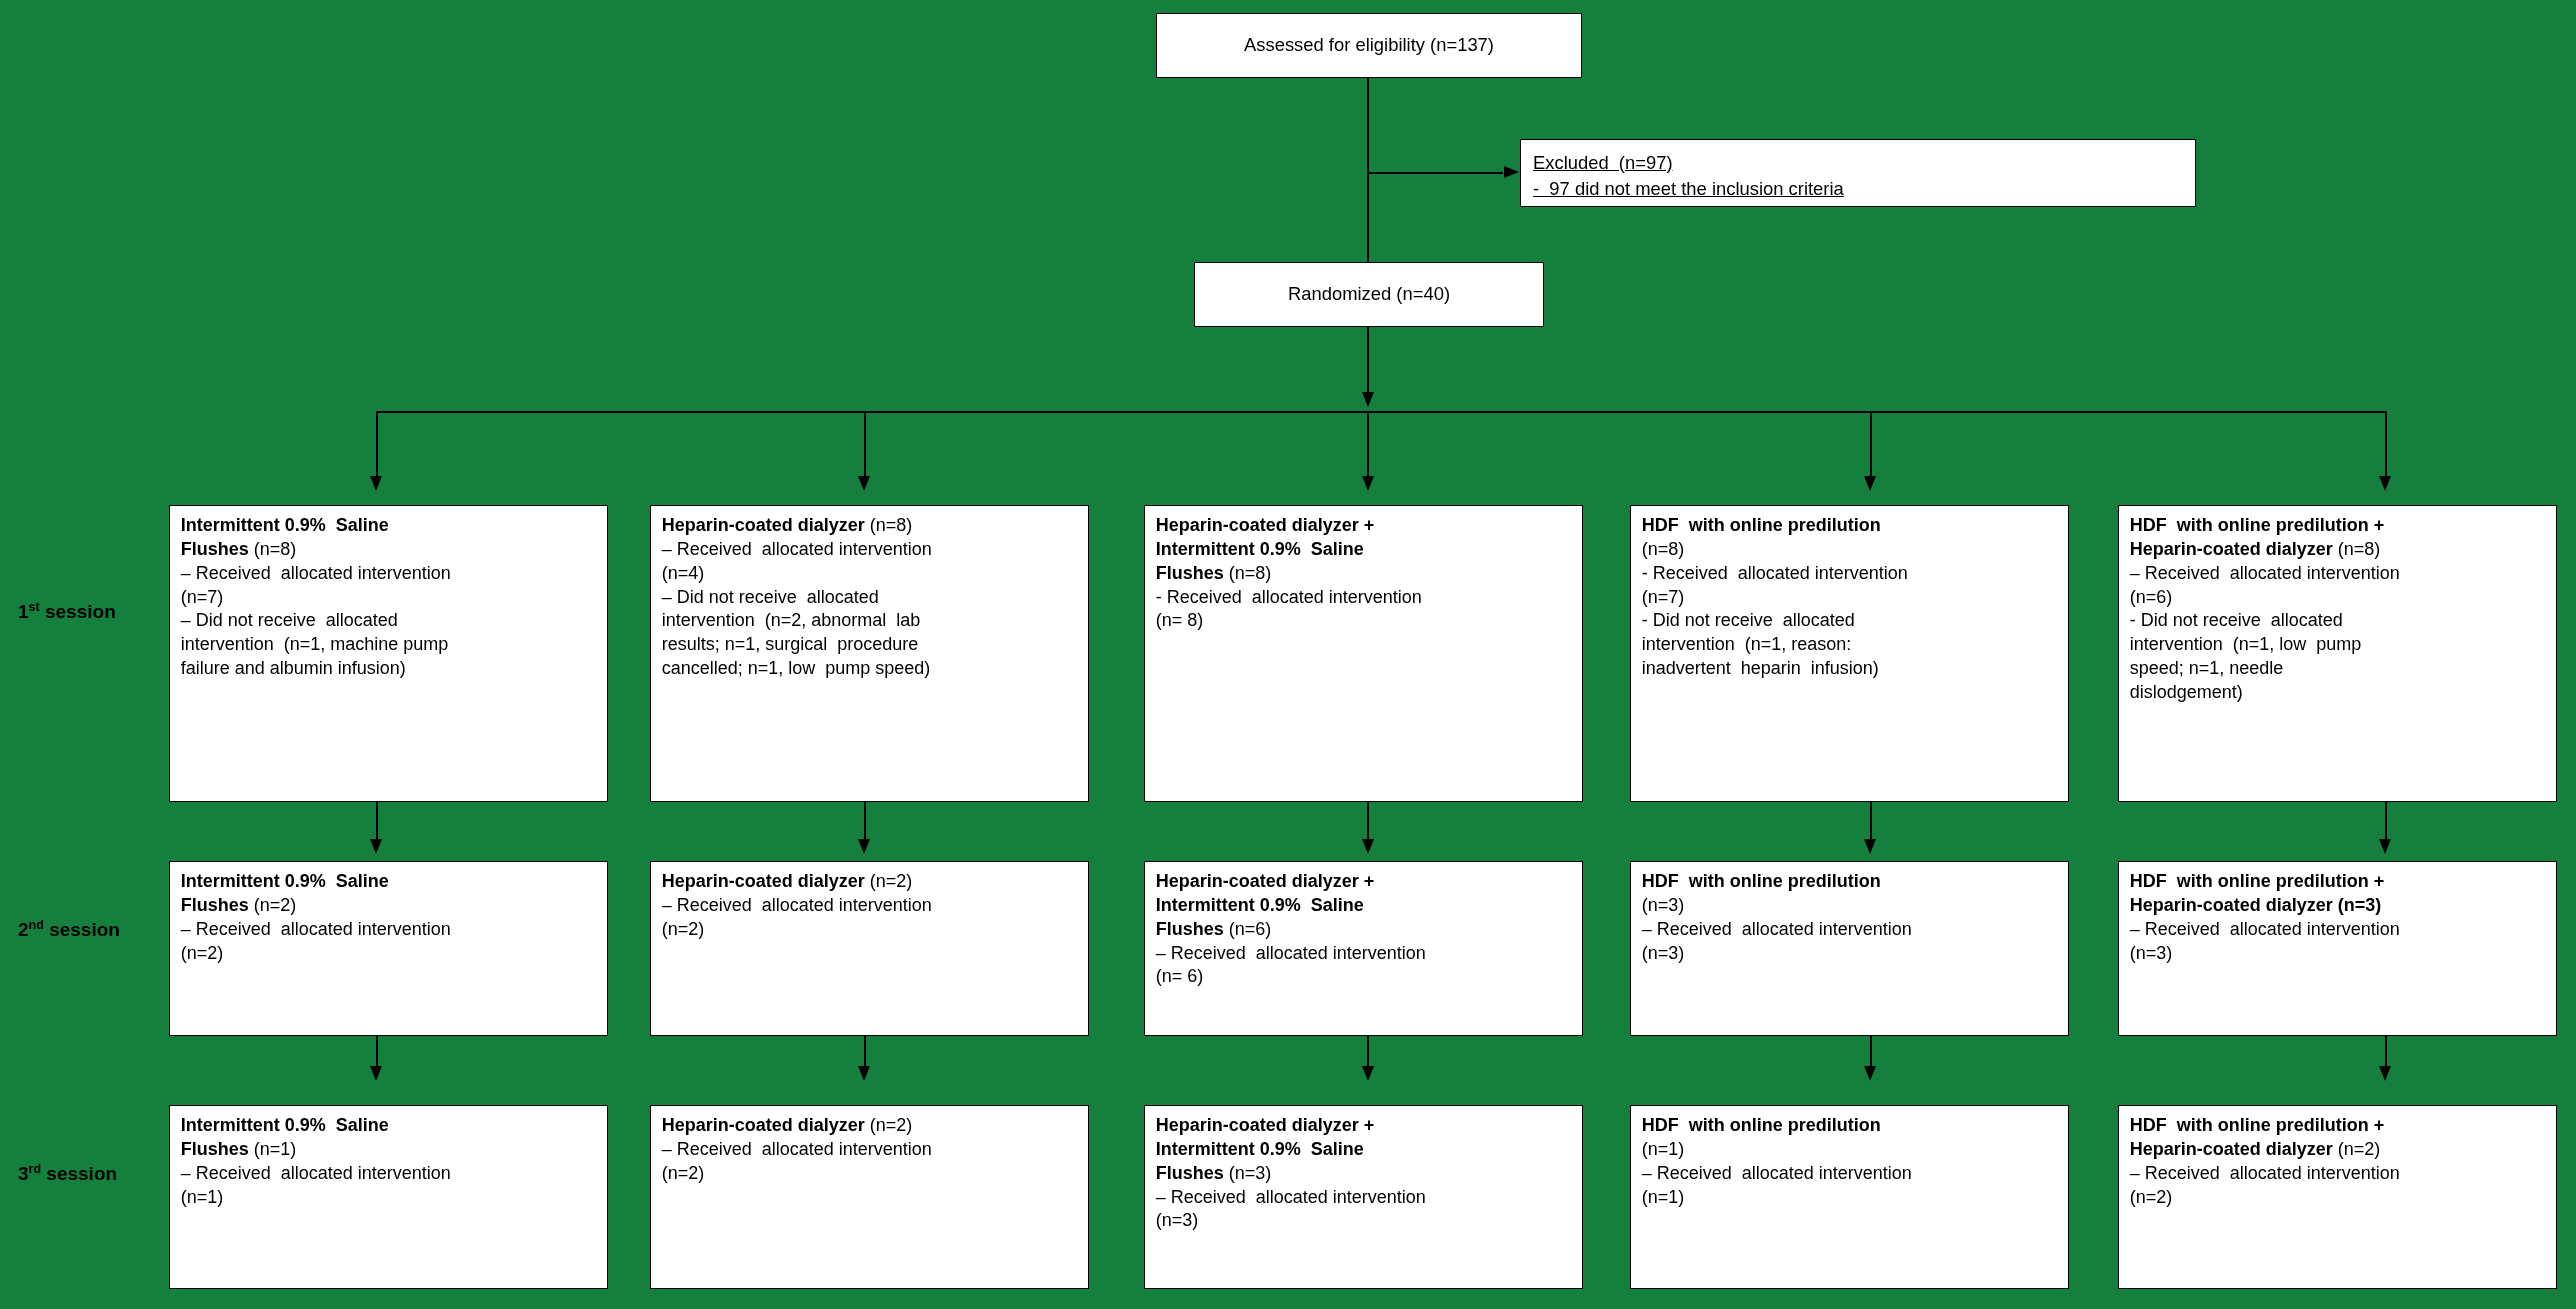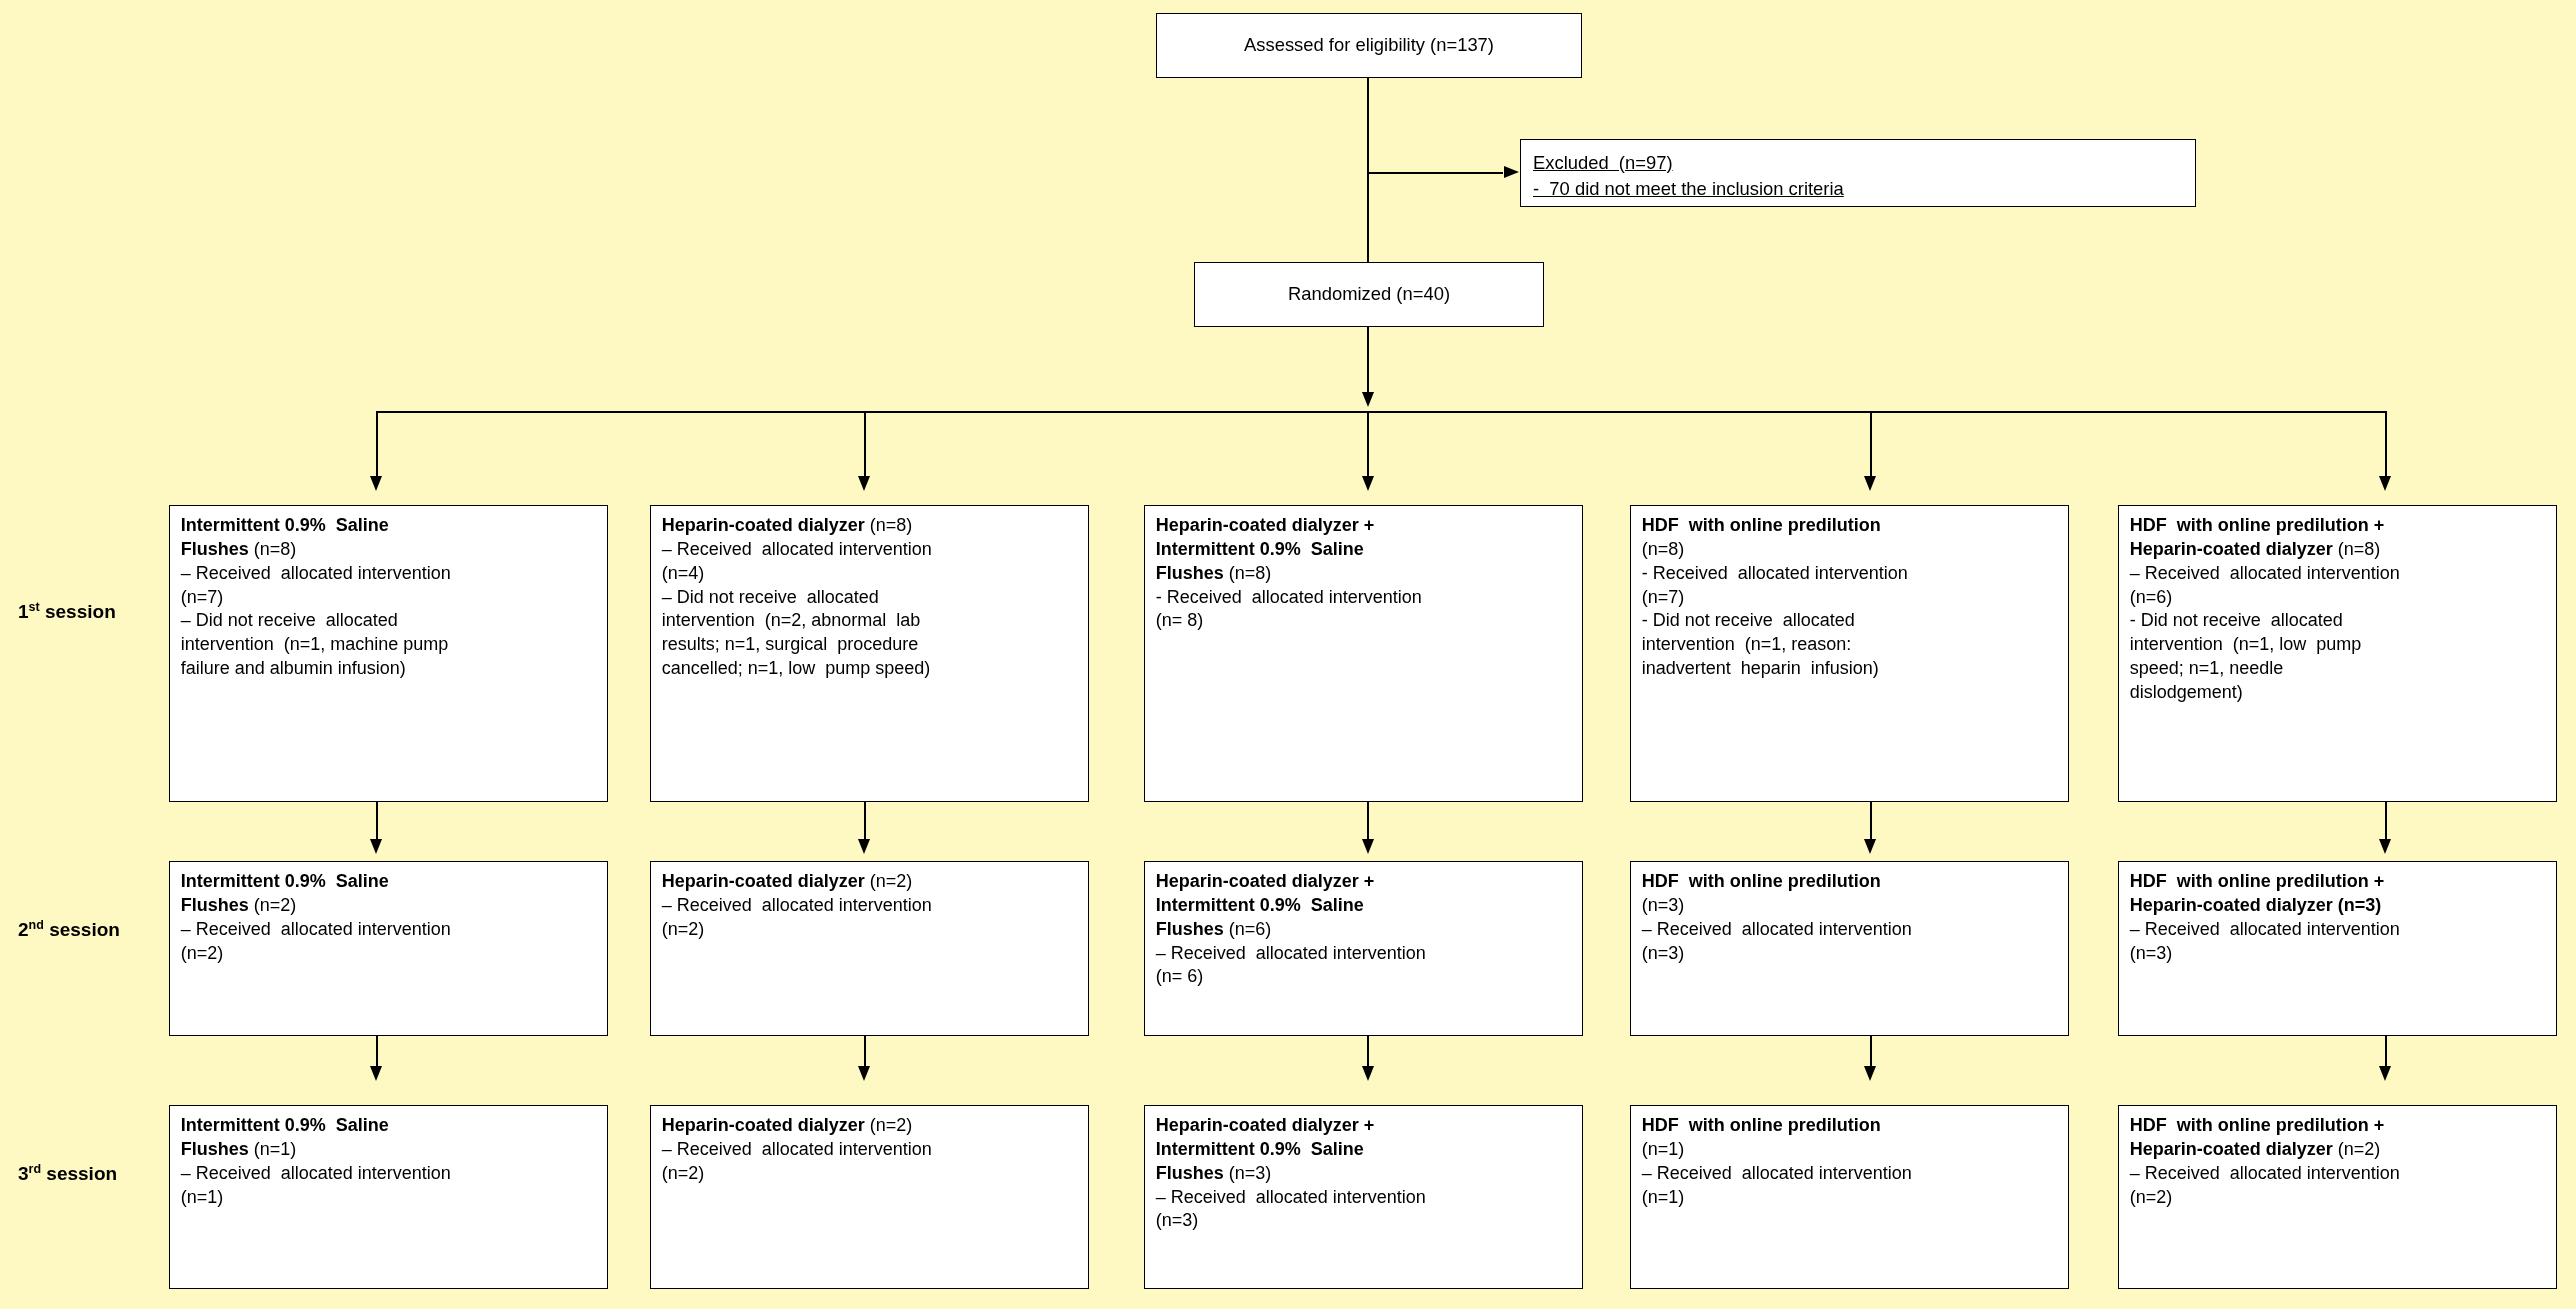--- a/index.html
+++ b/index.html
@@ -4,21 +4,21 @@
 <style>
   html,body{margin:0;padding:0;background:#ffffff;}
   body{
     font-family:"Liberation Sans", sans-serif;
     color:#000000;
   }
   #canvas{
     position:relative;
     width:2576px;
     height:1310px;
-    background:#fef9c3;
+    background:#15803d;
     overflow:hidden;
   }
   .box{
     position:absolute;
     box-sizing:border-box;
     border:1.8px solid #000000;
     background:#ffffff;
     padding:8.3px 10.7px 6px 10.7px;
   }
   .box-text{
@@ -81,21 +81,21 @@
     <span class="box-text">Assessed for eligibility (n=137)</span>
   </div>
 
   <div class="vline" style="left:1367px; top:78px; height:184px;"></div>
 
   <div class="hline" style="left:1367px; top:172px; width:136px;"></div>
   <div class="arrow-right" style="left:1504px; top:166px;"></div>
 
   <div class="box excl-box" style="left:1520px; top:139px; width:676px; height:68px;">
     <div class="box-text">Excluded  (n=97)</div>
-    <div class="box-text">-  70 did not meet the inclusion criteria</div>
+    <div class="box-text">-  97 did not meet the inclusion criteria</div>
   </div>
 
   <div class="box top-box" style="left:1194px; top:262px; width:350px; height:65px;">
     <span class="box-text">Randomized (n=40)</span>
   </div>
 
   <div class="vline" style="left:1367px; top:327px; height:68px;"></div>
   <div class="arrow-down" style="left:1362px; top:392px;"></div>
 
   <div class="hline" style="left:376px; top:411px; width:2009px;"></div>

